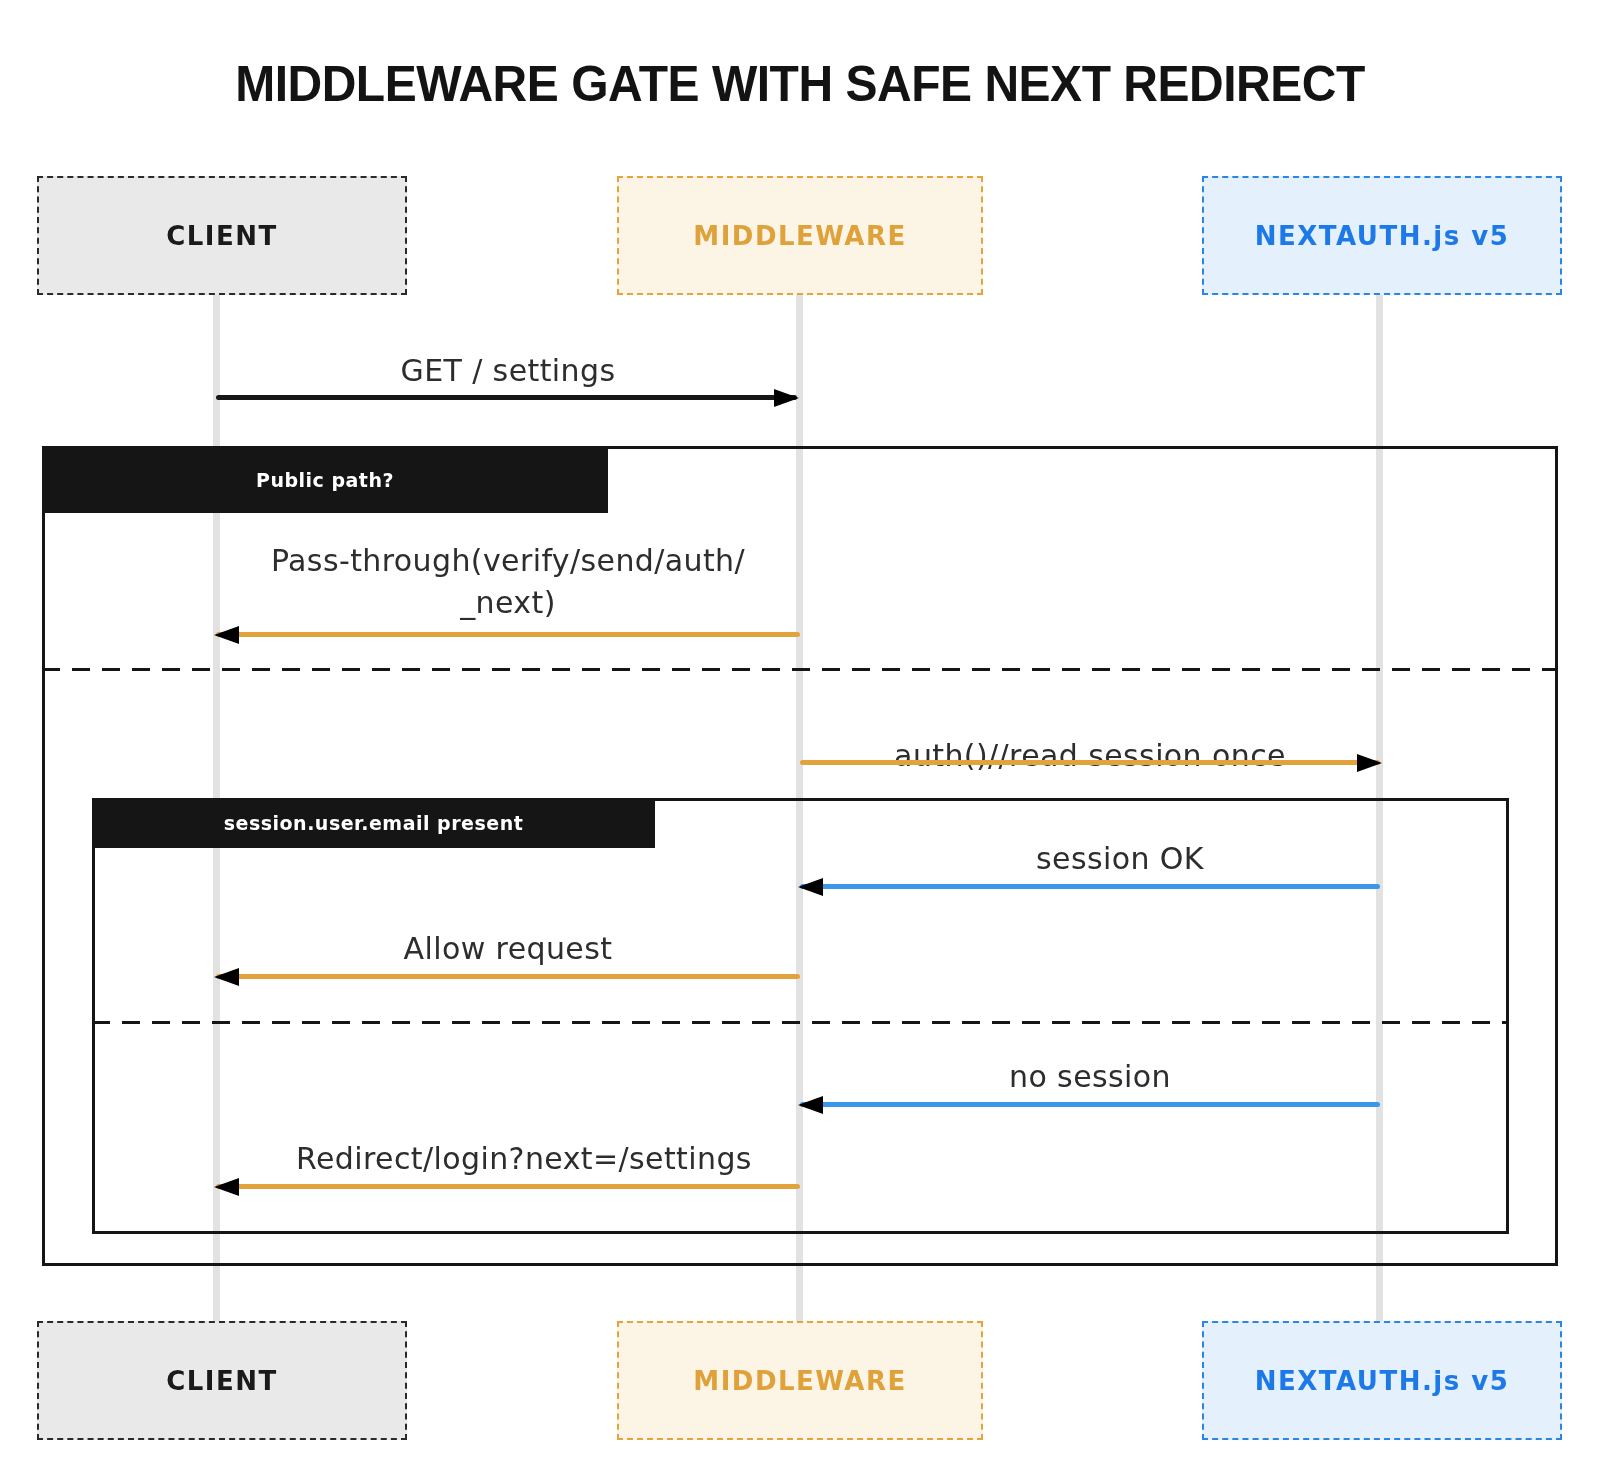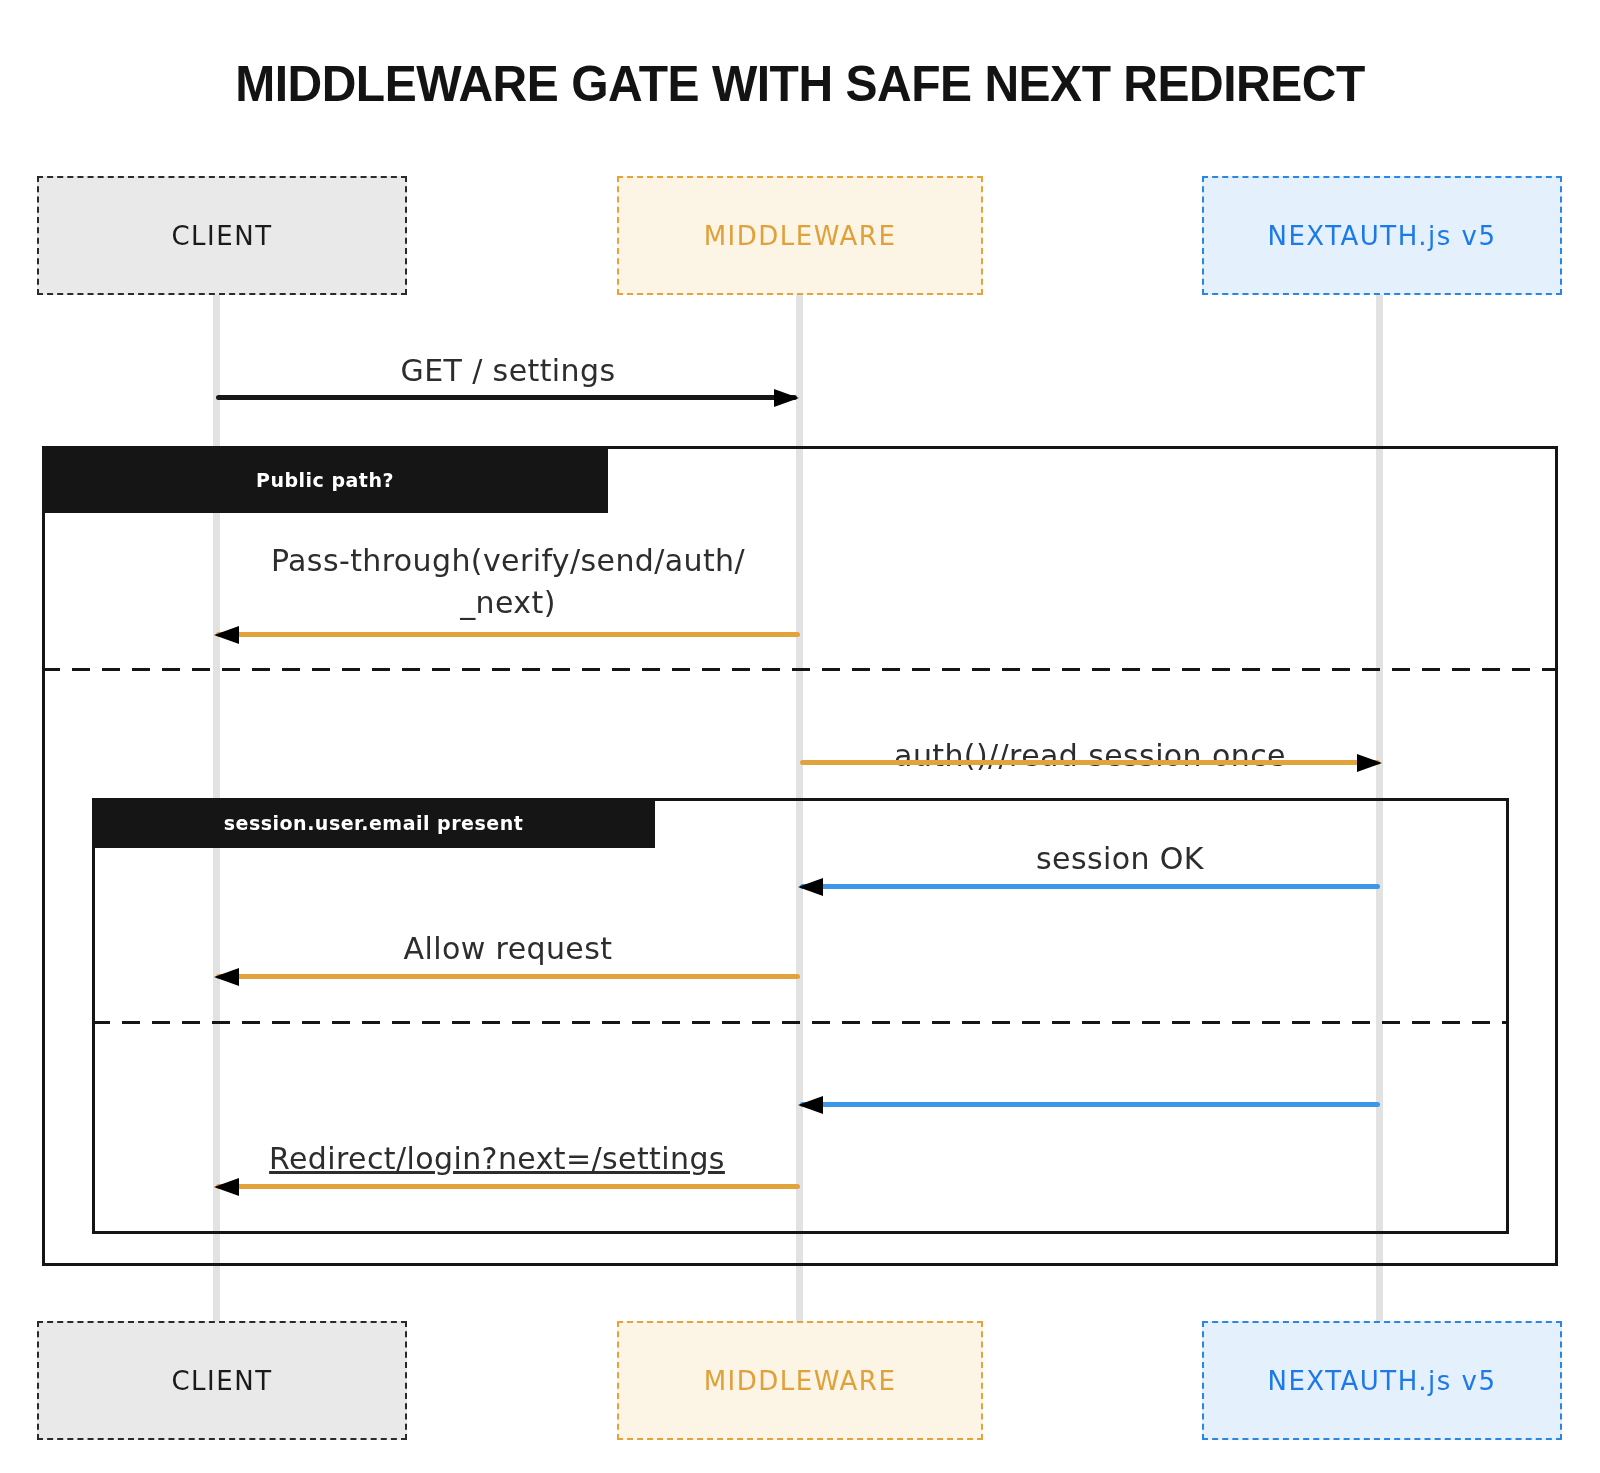--- a/index.html
+++ b/index.html
@@ -10,21 +10,21 @@
   .title{
     position:absolute;top:55px;left:0;width:1600px;text-align:center;
     font-family:"Liberation Sans",sans-serif;font-weight:800;font-size:50px;
     color:#131313;letter-spacing:-0.5px;transform:scaleX(0.96);
   }
   .lifeline{position:absolute;width:7px;background:#e2e2e2;top:294px;height:1038px;z-index:1;}
   .ll-client{left:213px;} .ll-middleware{left:796px;} .ll-nextauth{left:1376px;}
 
   .actor{
     position:absolute;height:119px;display:flex;align-items:center;justify-content:center;
-    font-weight:normal;font-size:26px;letter-spacing:1.5px;z-index:2;box-sizing:border-box;
+    font-weight:bold;font-size:26px;letter-spacing:1.5px;z-index:2;box-sizing:border-box;
   }
   .actor-row-top .actor{top:176px;} .actor-row-bottom .actor{top:1321px;}
   .actor-client{left:37px;width:370px;background:#e9e9e9;border:2.5px dashed #2a2a2a;color:#1a1a1a;}
   .actor-middleware{left:617px;width:366px;background:#fcf4e4;border:2.5px dashed #e5a33d;color:#dfa13a;}
   .actor-nextauth{left:1202px;width:360px;background:#e4f0fc;border:2.5px dashed #2b85e4;color:#1d79e8;text-align:right;}
 
   .frame{position:absolute;border:3px solid #151515;box-sizing:border-box;z-index:3;background:transparent;}
   .frame-outer{left:42px;top:446px;width:1516px;height:820px;}
   .frame-inner{left:92px;top:798px;width:1417px;height:436px;}
   .frame-label{
@@ -99,25 +99,26 @@
   <div class="msg-label" style="left:830px;top:838px;width:580px;">session OK</div>
   <div class="arrow dir-left c-blue" style="left:800px;top:884px;width:580px;">
     <div class="head"></div>
   </div>
 
   <div class="msg-label" style="left:216px;top:928px;width:584px;">Allow request</div>
   <div class="arrow dir-left c-orange" style="left:216px;top:974px;width:584px;">
     <div class="head"></div>
   </div>
 
+  <div class="msg-label" style="left:800px;top:1056px;width:580px;">no session</div>
   <div class="arrow dir-left c-blue" style="left:800px;top:1102px;width:580px;">
     <div class="head"></div>
   </div>
 
-  <div class="msg-label" style="left:205px;top:1138px;width:584px;text-decoration:underline;">Redirect/login?next=/settings</div>
+  <div class="msg-label" style="left:232px;top:1138px;width:584px;">Redirect/login?next=/settings</div>
   <div class="arrow dir-left c-orange" style="left:216px;top:1184px;width:584px;">
     <div class="head"></div>
   </div>
 
   <div class="actor-row-bottom">
     <div class="actor actor-client">CLIENT</div>
     <div class="actor actor-middleware">MIDDLEWARE</div>
     <div class="actor actor-nextauth">NEXTAUTH.js v5</div>
   </div>
 

